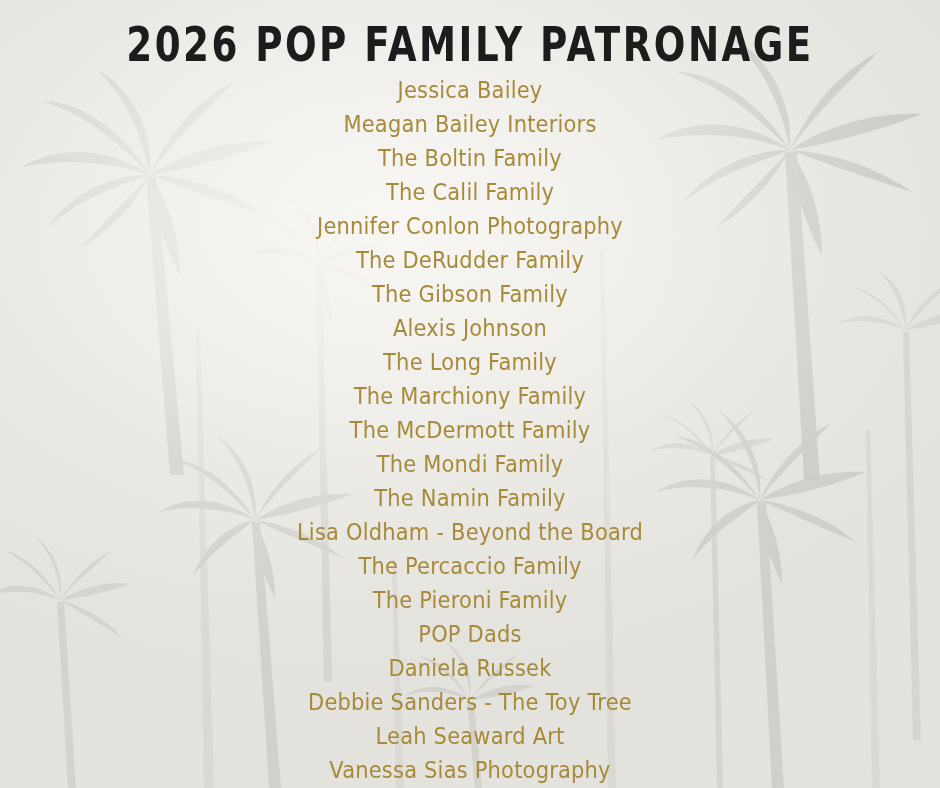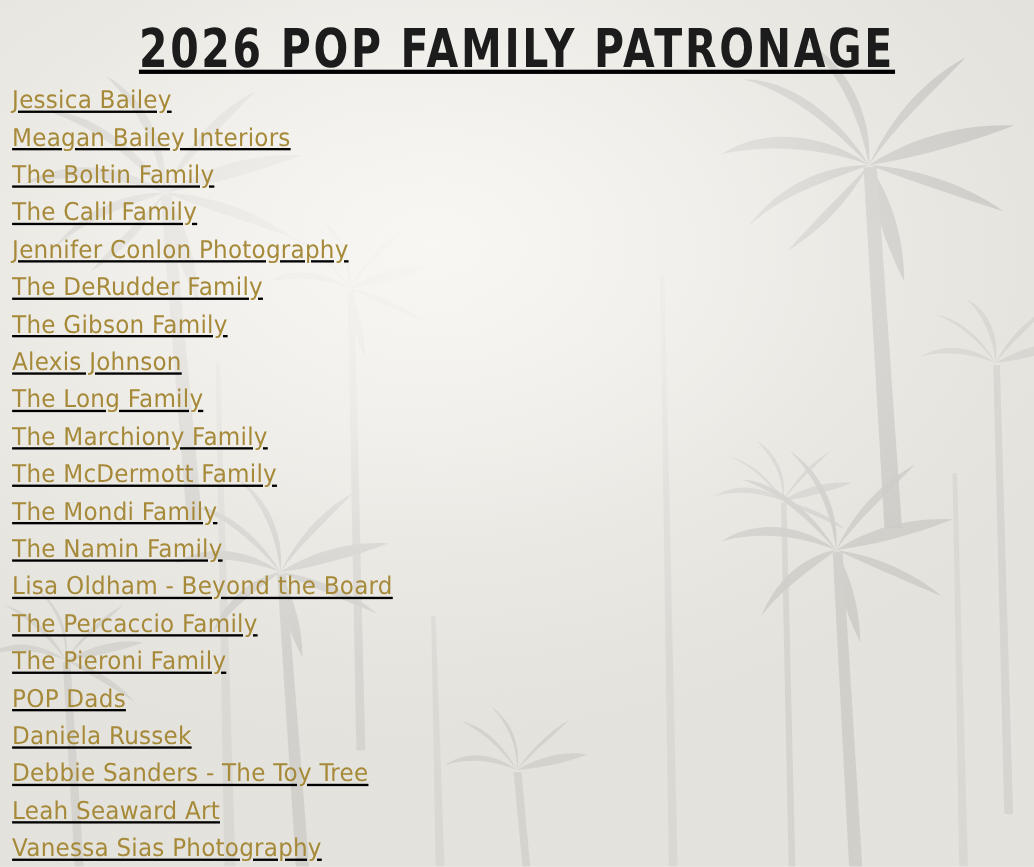--- a/index.html
+++ b/index.html
@@ -46,41 +46,40 @@
   }
 
   
   .content {
     position: relative;
     z-index: 5;
     width: 940px;
     height: 788px;
     box-sizing: border-box;
     padding-top: 16px;
-    text-decoration: underline;
   }
 
   .title {
     text-align: center;
     font-family: "DejaVu Sans", sans-serif;
     font-weight: bold;
     font-size: 38px;
     letter-spacing: 2.5px;
     color: #1c1c1c;
     margin: 0 0 14px 0;
     transform: scaleY(1.28) scaleX(0.98);
     transform-origin: top center;
     white-space: nowrap;
   }
 
   .names {
     list-style: none;
-    margin: 11px;
+    margin: 0;
     padding: 0;
-    text-align: left;
+    text-align: center;
   }
   .names li {
     font-family: "DejaVu Sans", sans-serif;
     font-size: 21px;
     line-height: 34px;
     color: #a68a3a;
     letter-spacing: 0.2px;
     transform: scaleY(1.06);
   }
 </style>

